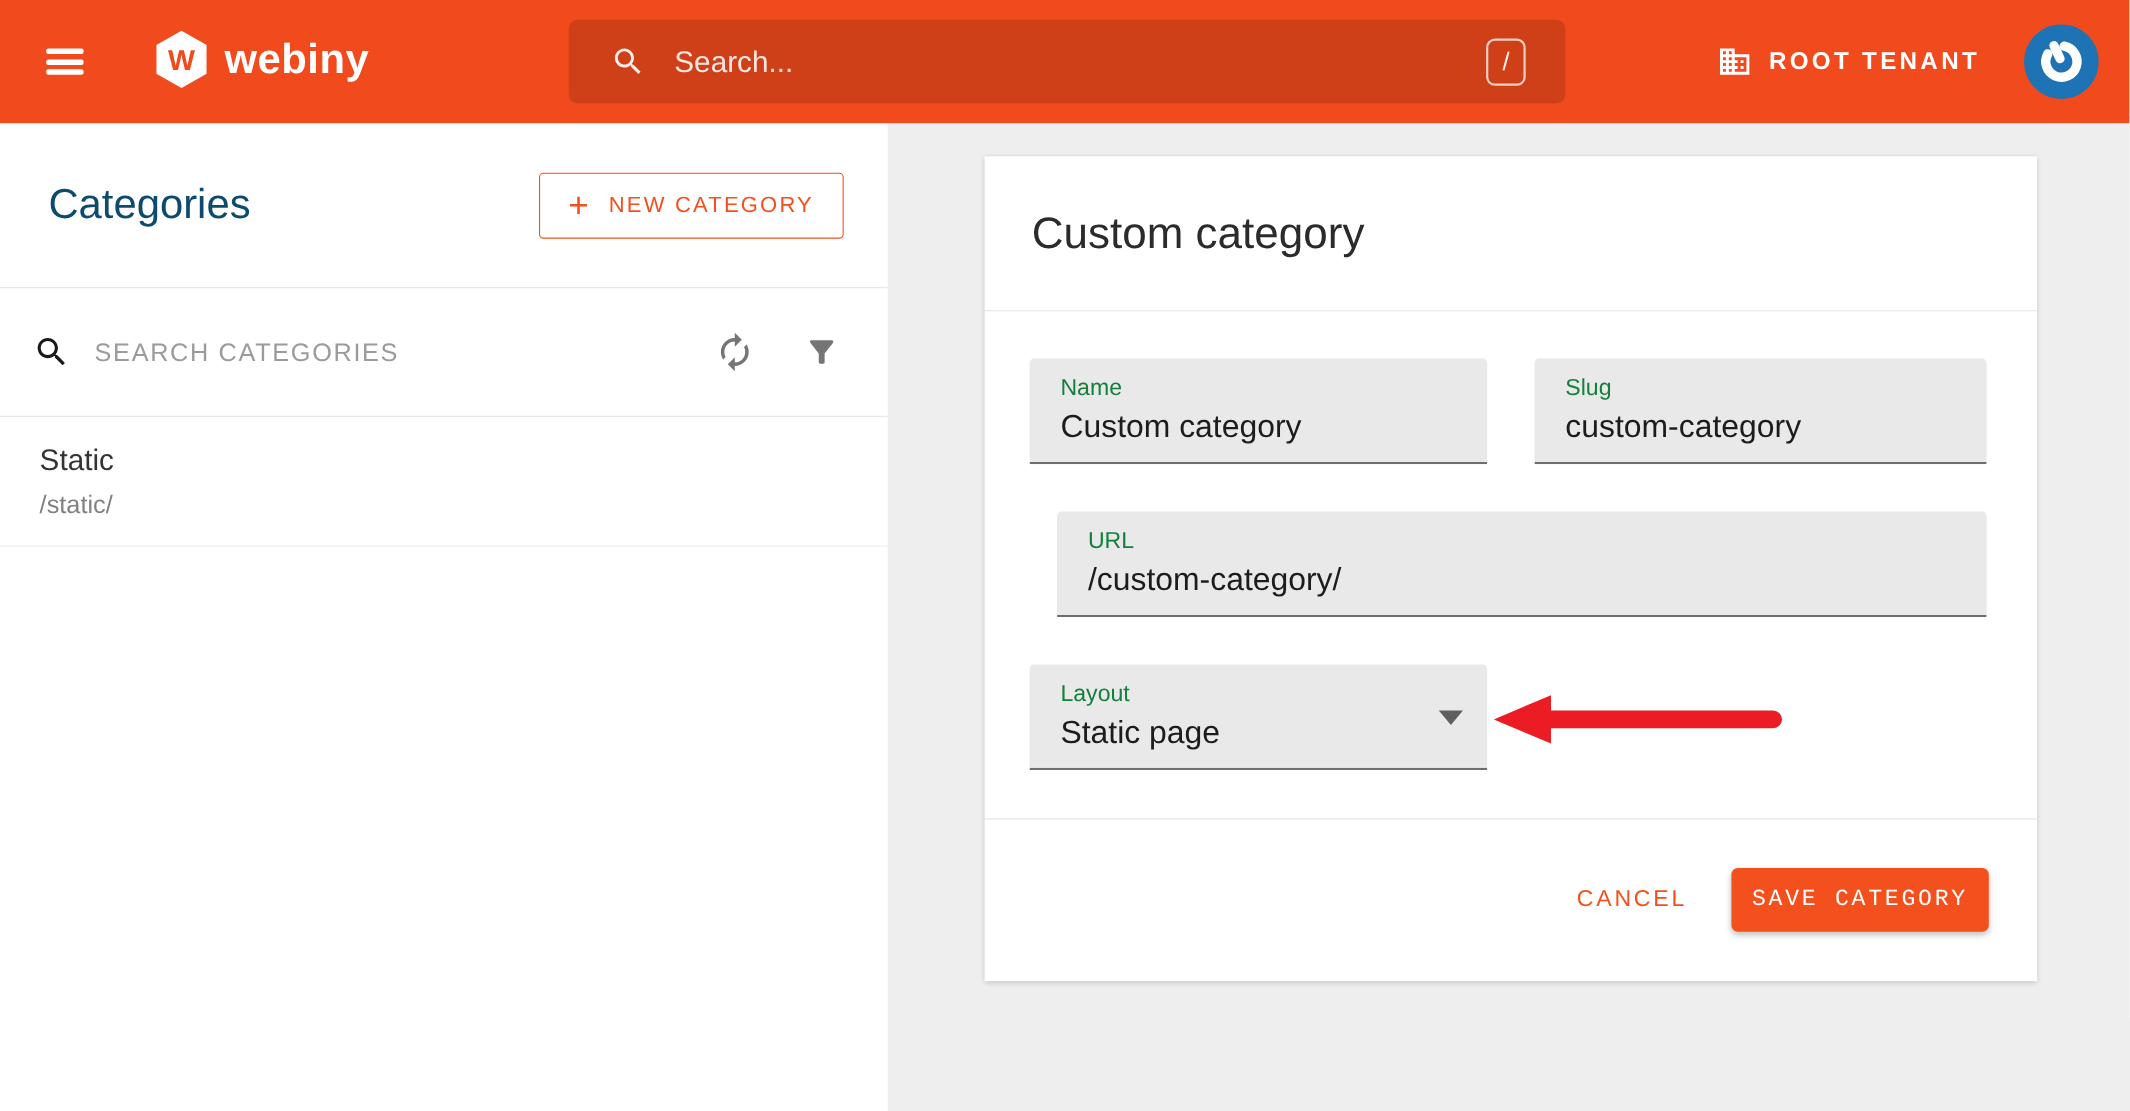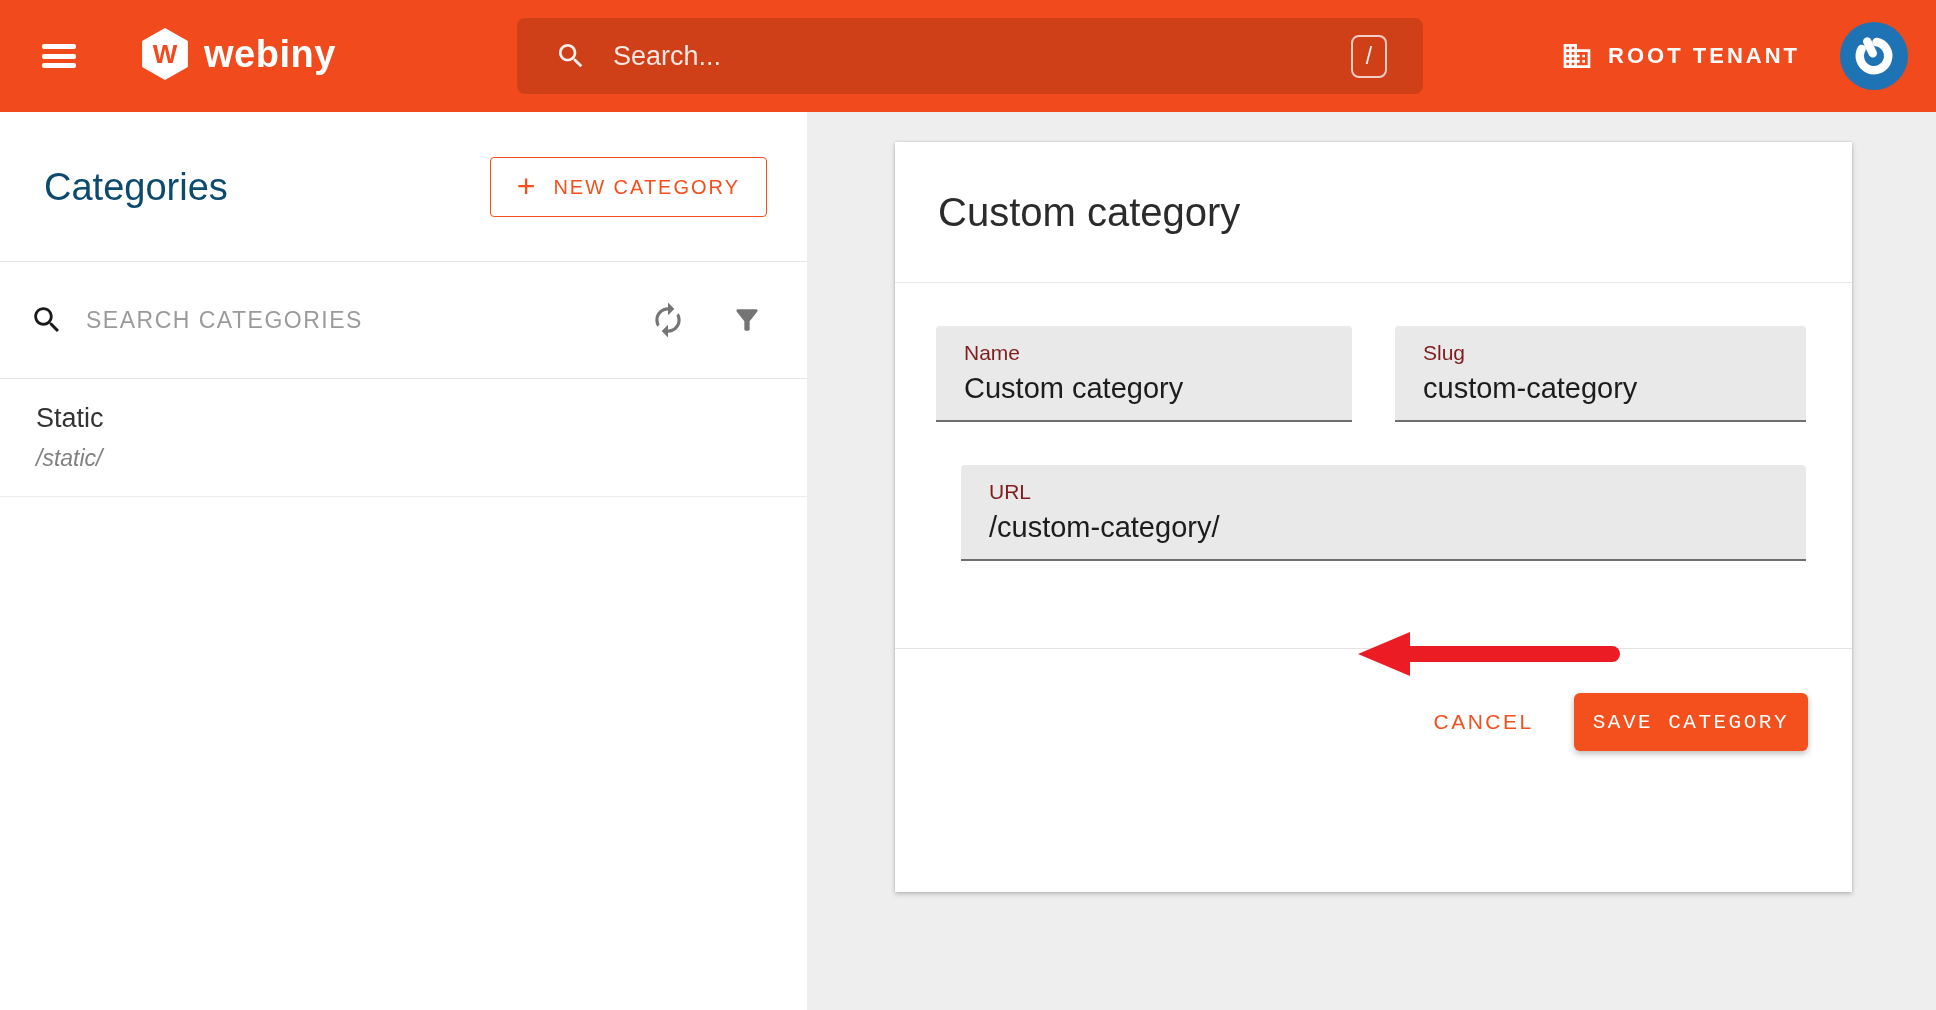--- a/index.html
+++ b/index.html
@@ -33,31 +33,31 @@
   .new-category-btn{position:absolute; right:40px; top:45px; height:60px; border:1px solid var(--primary); border-radius:4px; background:#fff; color:var(--primary); display:flex; align-items:center; gap:16px; padding:0 26px; font-size:20px; letter-spacing:2px; cursor:pointer; font-family:inherit;}
   .new-category-btn .plus{font-size:32px; font-weight:400; line-height:1; margin-top:-3px;}
   .lp-search{height:117px; border-bottom:1px solid #e5e5e5; position:relative; display:flex; align-items:center;}
   .lp-search .s-icon{margin-left:30px; display:flex;}
   .lp-search-input{border:none; outline:none; margin-left:22px; font-size:23px; letter-spacing:1.5px; color:#3b82f6; width:430px; font-family:inherit;}
   .lp-search-input::placeholder{color:#9b9b9b;}
   .lp-icons{position:absolute; right:44px; top:0; height:100%; display:flex; align-items:center; gap:44px;}
   .icon-btn{background:none; border:none; cursor:pointer; display:flex; padding:0;}
   .list-item{height:118px; border-bottom:1px solid #ececec; padding-left:36px; display:flex; flex-direction:column; justify-content:center; cursor:pointer;}
   .li-name{font-size:27px; color:#333; margin-bottom:11px;}
-  .li-url{font-size:23px; color:#818181;font-style:italic;}
+  .li-url{font-size:23px; color:#818181;}
 
   
   .right-panel{position:absolute; top:112px; left:807px; right:0; bottom:0; background:var(--panelbg);}
   .card{position:absolute; left:88px; top:30px; width:957px; height:750px; background:#fff; box-shadow:0 2px 5px rgba(0,0,0,0.22), 0 0 2px rgba(0,0,0,0.12);}
   .card-header{height:141px; border-bottom:1px solid #e7e7e7; display:flex; align-items:center; padding-left:43px;}
   .card-title{font-size:40px; color:#2b2b2b;}
   .form{padding:0 46px 0 41px;}
   .form-row{display:flex; gap:43px; margin-top:43px; position:relative;}
   .field{background:var(--fieldbg); border-bottom:2px solid #6e6e6e; border-radius:4px 4px 0 0; height:96px; padding-left:28px; display:flex; flex-direction:column; justify-content:center; position:relative;}
-  .field .flabel{font-size:21px; color:#7f1d1d; margin-bottom:7px;}
+  .field .flabel{font-size:21px; color:#15803d; margin-bottom:7px;}
   .field input{background:transparent; border:none; outline:none; font-size:29px; color:#1c1c1c; font-family:inherit; width:calc(100% - 24px); padding:0;}
   .field.select{cursor:pointer;}
   .fvalue{font-size:29px; color:#1c1c1c;}
   .w-half{width:416px; flex:none;}
   .grow{flex:1;}
   .w-full{width:100%;margin-left:25px;}
   .caret{position:absolute; right:22px; top:50%; margin-top:-5px; width:0; height:0; border-left:11px solid transparent; border-right:11px solid transparent; border-top:13px solid #5f5f5f;}
   .arrow-annotation{position:absolute; left:422px; top:27px; width:272px; height:46px; pointer-events:none;}
   .card-divider{margin-top:44px; border-top:1px solid #e3e3e3;}
   .actions{height:146px; display:flex; align-items:center; justify-content:flex-end; gap:30px; padding-right:44px;}
@@ -170,20 +170,25 @@
       </div>
 
       <div class="form-row">
         <div class="field w-full">
           <span class="flabel">URL</span>
           <input type="text" value="/custom-category/" style="">
         </div>
       </div>
 
       <div class="form-row">
+        <div class="field select w-half">
+          <span class="flabel">Layout</span>
+          <span class="fvalue">Static page</span>
+          <span class="caret"></span>
+        </div>
         <svg class="arrow-annotation" viewBox="0 0 272 46">
           <polygon points="0,23 52,1 52,45" fill="#ec1c24"></polygon>
           <line x1="48" y1="23" x2="254" y2="23" stroke="#ec1c24" stroke-width="16" stroke-linecap="round"></line>
         </svg>
       </div>
     </div>
 
     <div class="card-divider"></div>
 
     <div class="actions">

